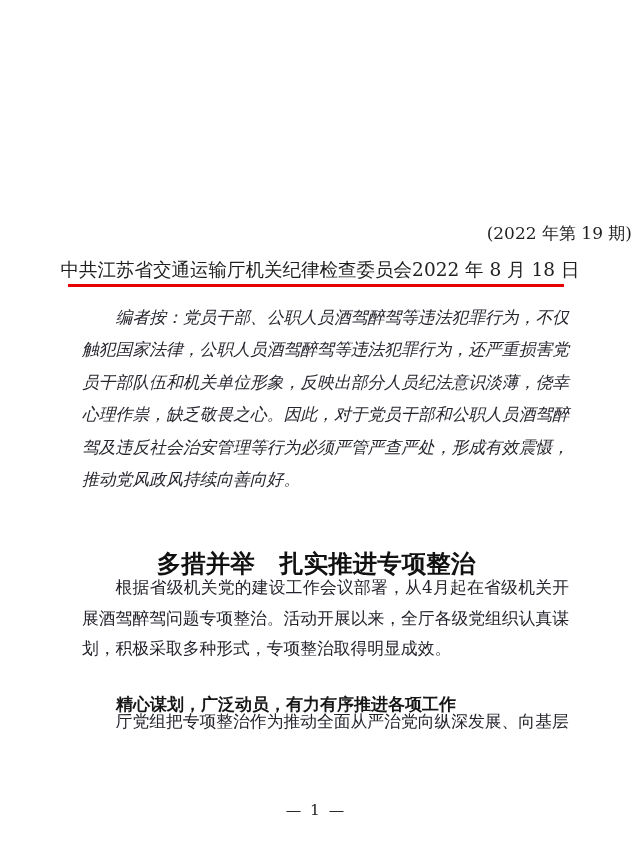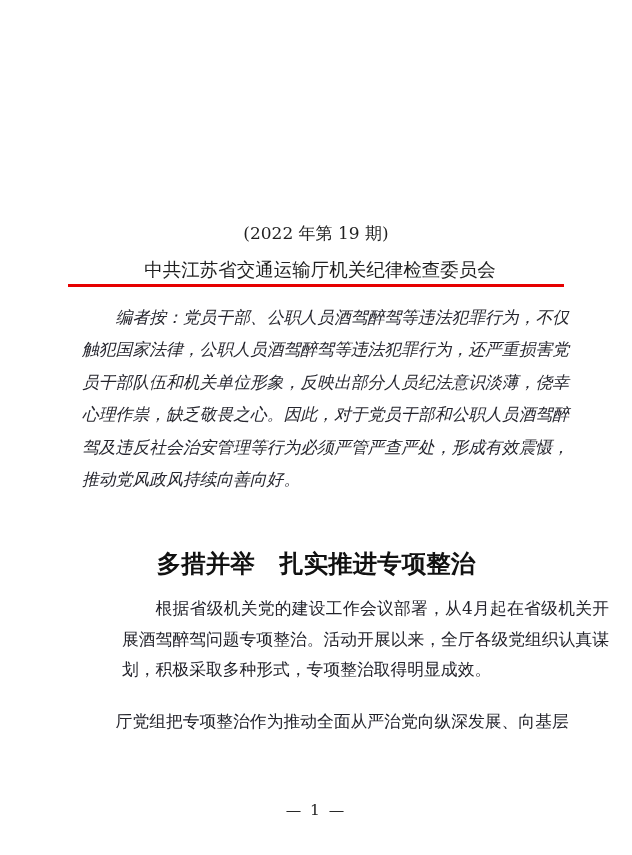--- a/index.html
+++ b/index.html
@@ -27,21 +27,21 @@
     font-weight: bold;
     color: #e60000;
     letter-spacing: 6px;
     white-space: nowrap;
   }
   .issue-line {
     position: absolute;
     top: 221px;
     left: 0;
     right: 0;
-    text-align: center;
+    text-align: right;
     font-size: 17px;
     line-height: 24px;
     color: #1f1f1f;
   }
   .pub-row {
     position: absolute;
     top: 257px;
     left: 78px;
     width: 484px;
     display: flex;
@@ -89,21 +89,21 @@
     position: absolute;
     left: 82px;
     width: 487px;
     font-size: 16.8px;
     line-height: 30.5px;
     text-align: justify;
     text-indent: 2em;
     color: #23232b;
     margin: 0;
   }
-  .para-1 { top: 593px; margin-left: 40px; }
+  .para-1 { top: 572px; }
   .para-2 { top: 706px; }
   .bold-subhead {
     position: absolute;
     top: 692px;
     left: 82px;
     width: 487px;
     font-size: 17px;
     line-height: 24px;
     font-weight: bold;
     text-indent: 2em;
@@ -127,28 +127,30 @@
 </head>
 <body>
 
 <div class="page">
 
 
   <div class="issue-line">(2022 年第 19 期)</div>
 
   <div class="pub-row">
     <span>中共江苏省交通运输厅机关纪律检查委员会</span>
+    <span>2022 年 8 月 18 日</span>
   </div>
 
   <div class="red-rule"></div>
 
   <p class="editor-note">编者按：党员干部、公职人员酒驾醉驾等违法犯罪行为，不仅触犯国家法律，公职人员酒驾醉驾等违法犯罪行为，还严重损害党员干部队伍和机关单位形象，反映出部分人员纪法意识淡薄，侥幸心理作祟，缺乏敬畏之心。因此，对于党员干部和公职人员酒驾醉驾及违反社会治安管理等行为必须严管严查严处，形成有效震慑，推动党风政风持续向善向好。</p>
 
   <div class="article-heading">多措并举　扎实推进专项整治</div>
 
   <p class="body-para para-1">根据省级机关党的建设工作会议部署，从4月起在省级机关开展酒驾醉驾问题专项整治。活动开展以来，全厅各级党组织认真谋划，积极采取多种形式，专项整治取得明显成效。</p>
 
+  <p class="bold-subhead">精心谋划，广泛动员，有力有序推进各项工作</p>
 
   <p class="body-para para-2">厅党组把专项整治作为推动全面从严治党向纵深发展、向基层</p>
 
   <div class="page-footer">— 1 —</div>
 
 </div>
 
 </body></html>

